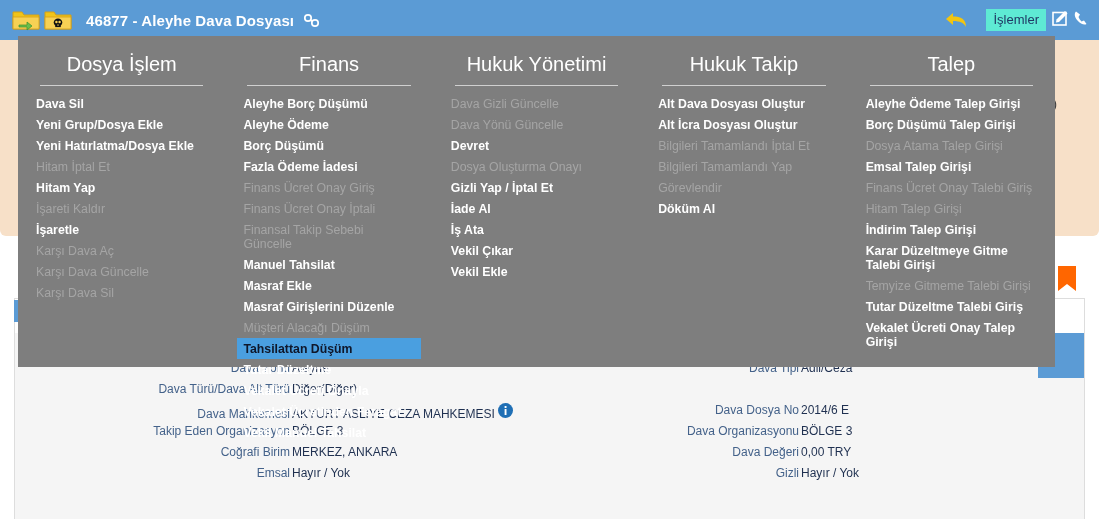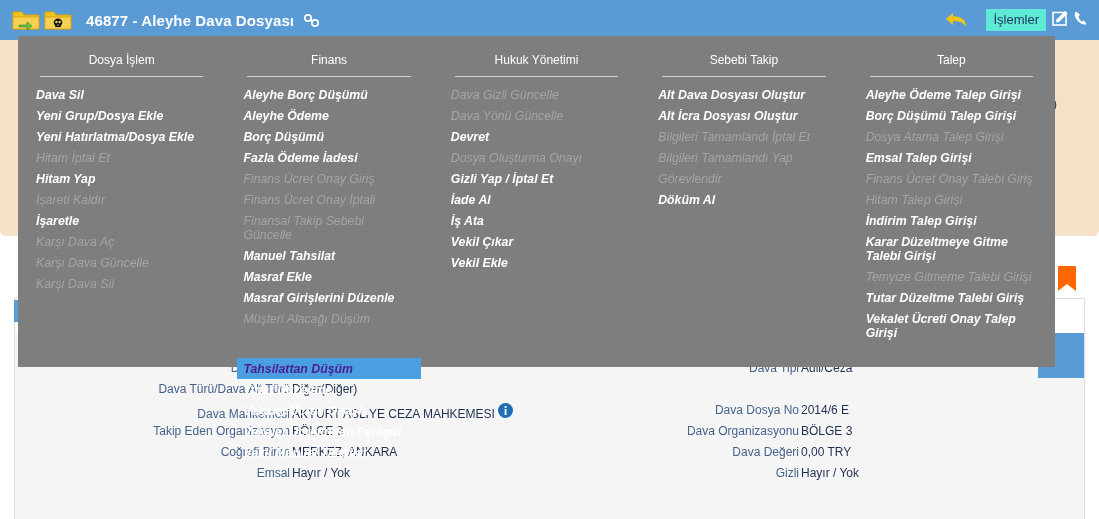--- a/index.html
+++ b/index.html
@@ -196,49 +196,47 @@
     box-sizing: border-box;
     padding-top: 8px;
   }
   .mcol {
     flex: 1 1 0;
     padding: 0 12px;
     box-sizing: border-box;
   }
   .mcol-title {
     color: #ffffff;
-    font-size: 12px;
+    font-size: 20px;
     text-align: center;
     padding: 9px 0 9px 0;
     font-weight: 400;
   }
   .mcol-rule {
     height: 1px;
     background: #d0d0d0;
     margin: 0 10px 7px 10px;
   }
   .mitem {
     color: #ffffff;
     font-size: 12.3px;
     font-weight: bold;
     line-height: 14px;
     padding: 3.5px 6px 3.5px 6px;
     cursor: pointer;
     white-space: normal;
-    font-style: italic;
   }
   .mitem.disabled {
     color: #a5a5a5;
     font-weight: normal;
     cursor: default;
   }
   .mitem.active {
     background: #4a9fe0;
-    color: #4c1d95;
-    margin-top: 29px;
+    color: #0f172a;
   }
 </style>
 </head>
 <body>
 
 <div id="app">
 
   <div class="bg-layer">
 
     <div class="peach-panel">
@@ -379,21 +377,21 @@
       <div class="mitem">Devret</div>
       <div class="mitem disabled">Dosya Oluşturma Onayı</div>
       <div class="mitem">Gizli Yap / İptal Et</div>
       <div class="mitem">İade Al</div>
       <div class="mitem">İş Ata</div>
       <div class="mitem">Vekil Çıkar</div>
       <div class="mitem">Vekil Ekle</div>
     </div>
 
     <div class="mcol">
-      <div class="mcol-title">Sebebi Takip</div>
+      <div class="mcol-title">Hukuk Takip</div>
       <div class="mcol-rule"></div>
       <div class="mitem">Alt Dava Dosyası Oluştur</div>
       <div class="mitem">Alt İcra Dosyası Oluştur</div>
       <div class="mitem disabled">Bilgileri Tamamlandı İptal Et</div>
       <div class="mitem disabled">Bilgileri Tamamlandı Yap</div>
       <div class="mitem disabled">Görevlendir</div>
       <div class="mitem">Döküm Al</div>
     </div>
 
     <div class="mcol">

